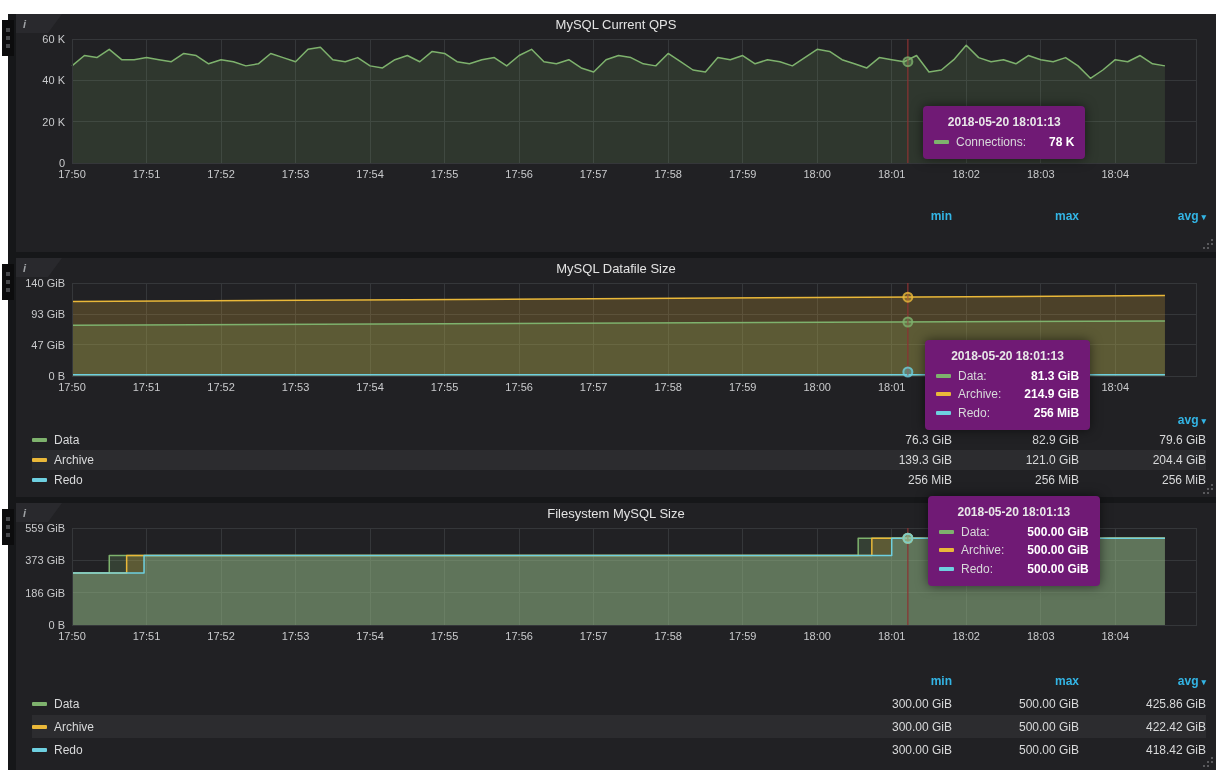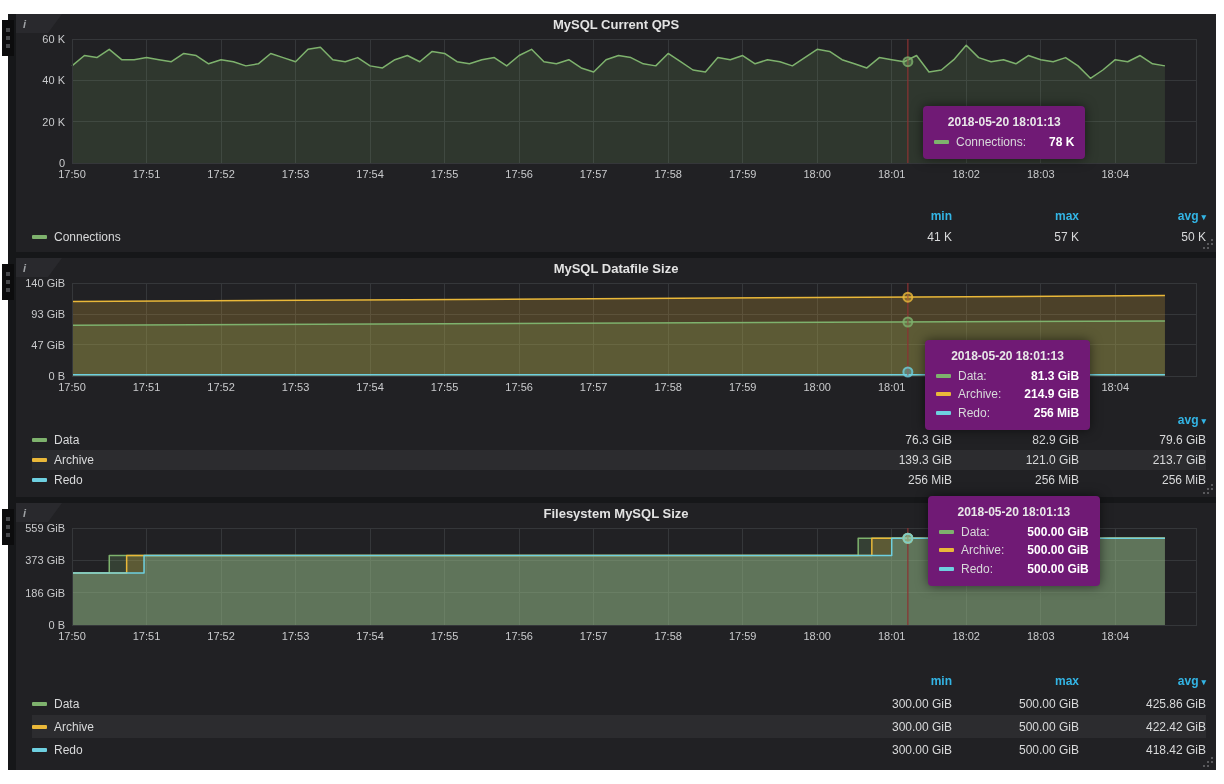--- a/index.html
+++ b/index.html
@@ -8,21 +8,21 @@
   .panel-row { position:relative; display:flex; padding-left:8px; }
   .panel-row + .panel-row { margin-top:6px; }
   .drag-strip { position:absolute; left:-6px; top:6px; width:12px; height:36px; background:#0c0c0d; display:flex; flex-direction:column; align-items:center; justify-content:center; gap:4px; cursor:grab; }
   .drag-strip i { width:4px; height:4px; background:#46474a; display:block; }
   .panel { position:relative; flex:1; background:#212124; overflow:hidden; display:flex; flex-direction:column; }
   .panel.p1 { height:238px; }
   .panel.p2 { height:239px; }
   .panel.p3 { height:267px; }
   .corner { position:absolute; top:0; left:0; width:46px; height:19px; background:#29292d; clip-path:polygon(0 0,100% 0,calc(100% - 14px) 100%,0 100%); z-index:2; }
   .corner span { font-size:11px; font-weight:bold; font-style:italic; color:#9fa2a5; padding-left:7px; line-height:18px; display:inline-block; }
-  .panel-title { margin:0; height:21px; line-height:21px; text-align:center; font-size:13px; font-weight:bold; color:#e3e3e3; cursor:pointer; flex:0 0 auto; }
+  .panel-title { margin:0; height:21px; line-height:21px; text-align:center; font-size:13px; font-weight:normal; color:#e3e3e3; cursor:pointer; flex:0 0 auto; }
   svg.chart { display:block; margin:0 6px; flex:0 0 auto; }
   .legend { color:#d8d9da; font-size:12px; padding:0 10px 0 16px; }
   .p1 .legend { margin-top:20px; }
   .p2 .legend { margin-top:12px; }
   .p3 .legend { margin-top:22px; }
   .legend-header, .legend-row { display:grid; grid-template-columns:1fr 96px 96px 96px; align-items:center;gap:31px; }
   .p1 .legend-row, .p1 .legend-header { height:21px; }
   .p2 .legend-row, .p2 .legend-header { height:20px; }
   .p3 .legend-row, .p3 .legend-header { height:23px; }
   .legend-header span { text-align:right; color:#33b5e5; font-weight:bold; cursor:pointer; }
@@ -100,29 +100,20 @@
           <rect x="50" y="4" width="1124" height="124" fill="none" stroke="#35373a" shape-rendering="crispEdges"></rect>
           <line x1="885.8585635359117" x2="885.8585635359117" y1="4" y2="128" stroke="#8b3232" stroke-width="1.2"></line>
           <circle cx="885.8585635359117" cy="26.733333333333334" r="4.5" fill="#7EB26D" fill-opacity="0.35" stroke="#7EB26D" stroke-opacity="0.8" stroke-width="2"></circle>
         </svg>
       <div class="legend">
           <div class="legend-header">
             <span></span>
             <span>min</span>
             <span>max</span>
             <span>avg<span class="caret">▾</span></span>
-          </div>
-          <div class="legend-row">
-            <span class="series-label">
-              <span class="dash" style="background: rgb(126, 178, 109);"></span>
-              <span>Connections</span>
-            </span>
-            <span class="stat">41 K</span>
-            <span class="stat">57 K</span>
-            <span class="stat">50 K</span>
           </div>
         </div>
       <div class="resize-handle">
           <b></b>
         </div>
     </section>
   </div>
 
   <div class="panel-row">
     <div class="drag-strip">
@@ -203,21 +194,21 @@
             <span class="stat">82.9 GiB</span>
             <span class="stat">79.6 GiB</span>
           </div>
           <div class="legend-row striped">
             <span class="series-label">
               <span class="dash" style="background: rgb(234, 184, 57);"></span>
               <span>Archive</span>
             </span>
             <span class="stat">139.3 GiB</span>
             <span class="stat">121.0 GiB</span>
-            <span class="stat">213.7 GiB</span>
+            <span class="stat">204.4 GiB</span>
           </div>
           <div class="legend-row">
             <span class="series-label">
               <span class="dash" style="background: rgb(110, 208, 224);"></span>
               <span>Redo</span>
             </span>
             <span class="stat">256 MiB</span>
             <span class="stat">256 MiB</span>
             <span class="stat">256 MiB</span>
           </div>

